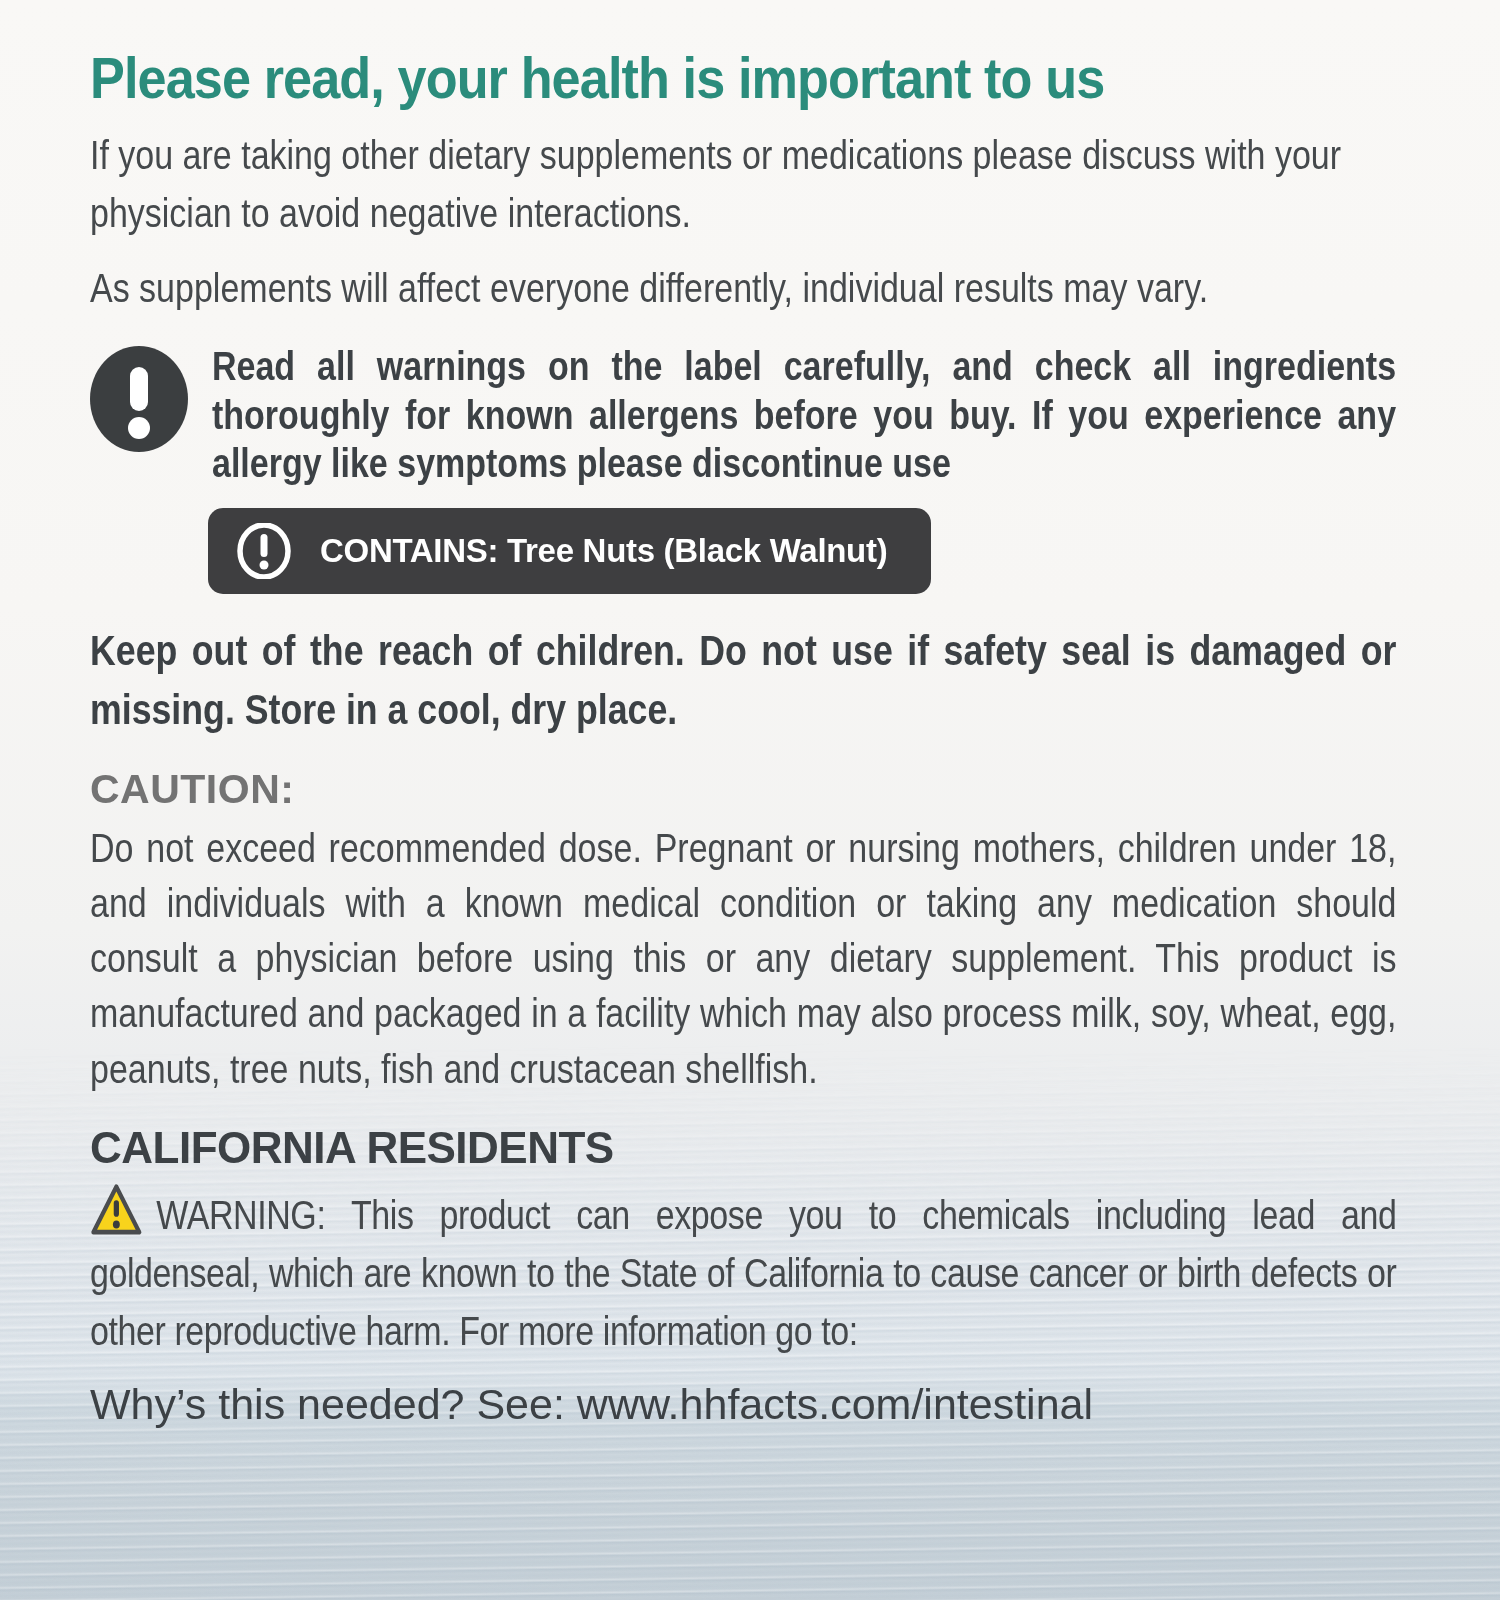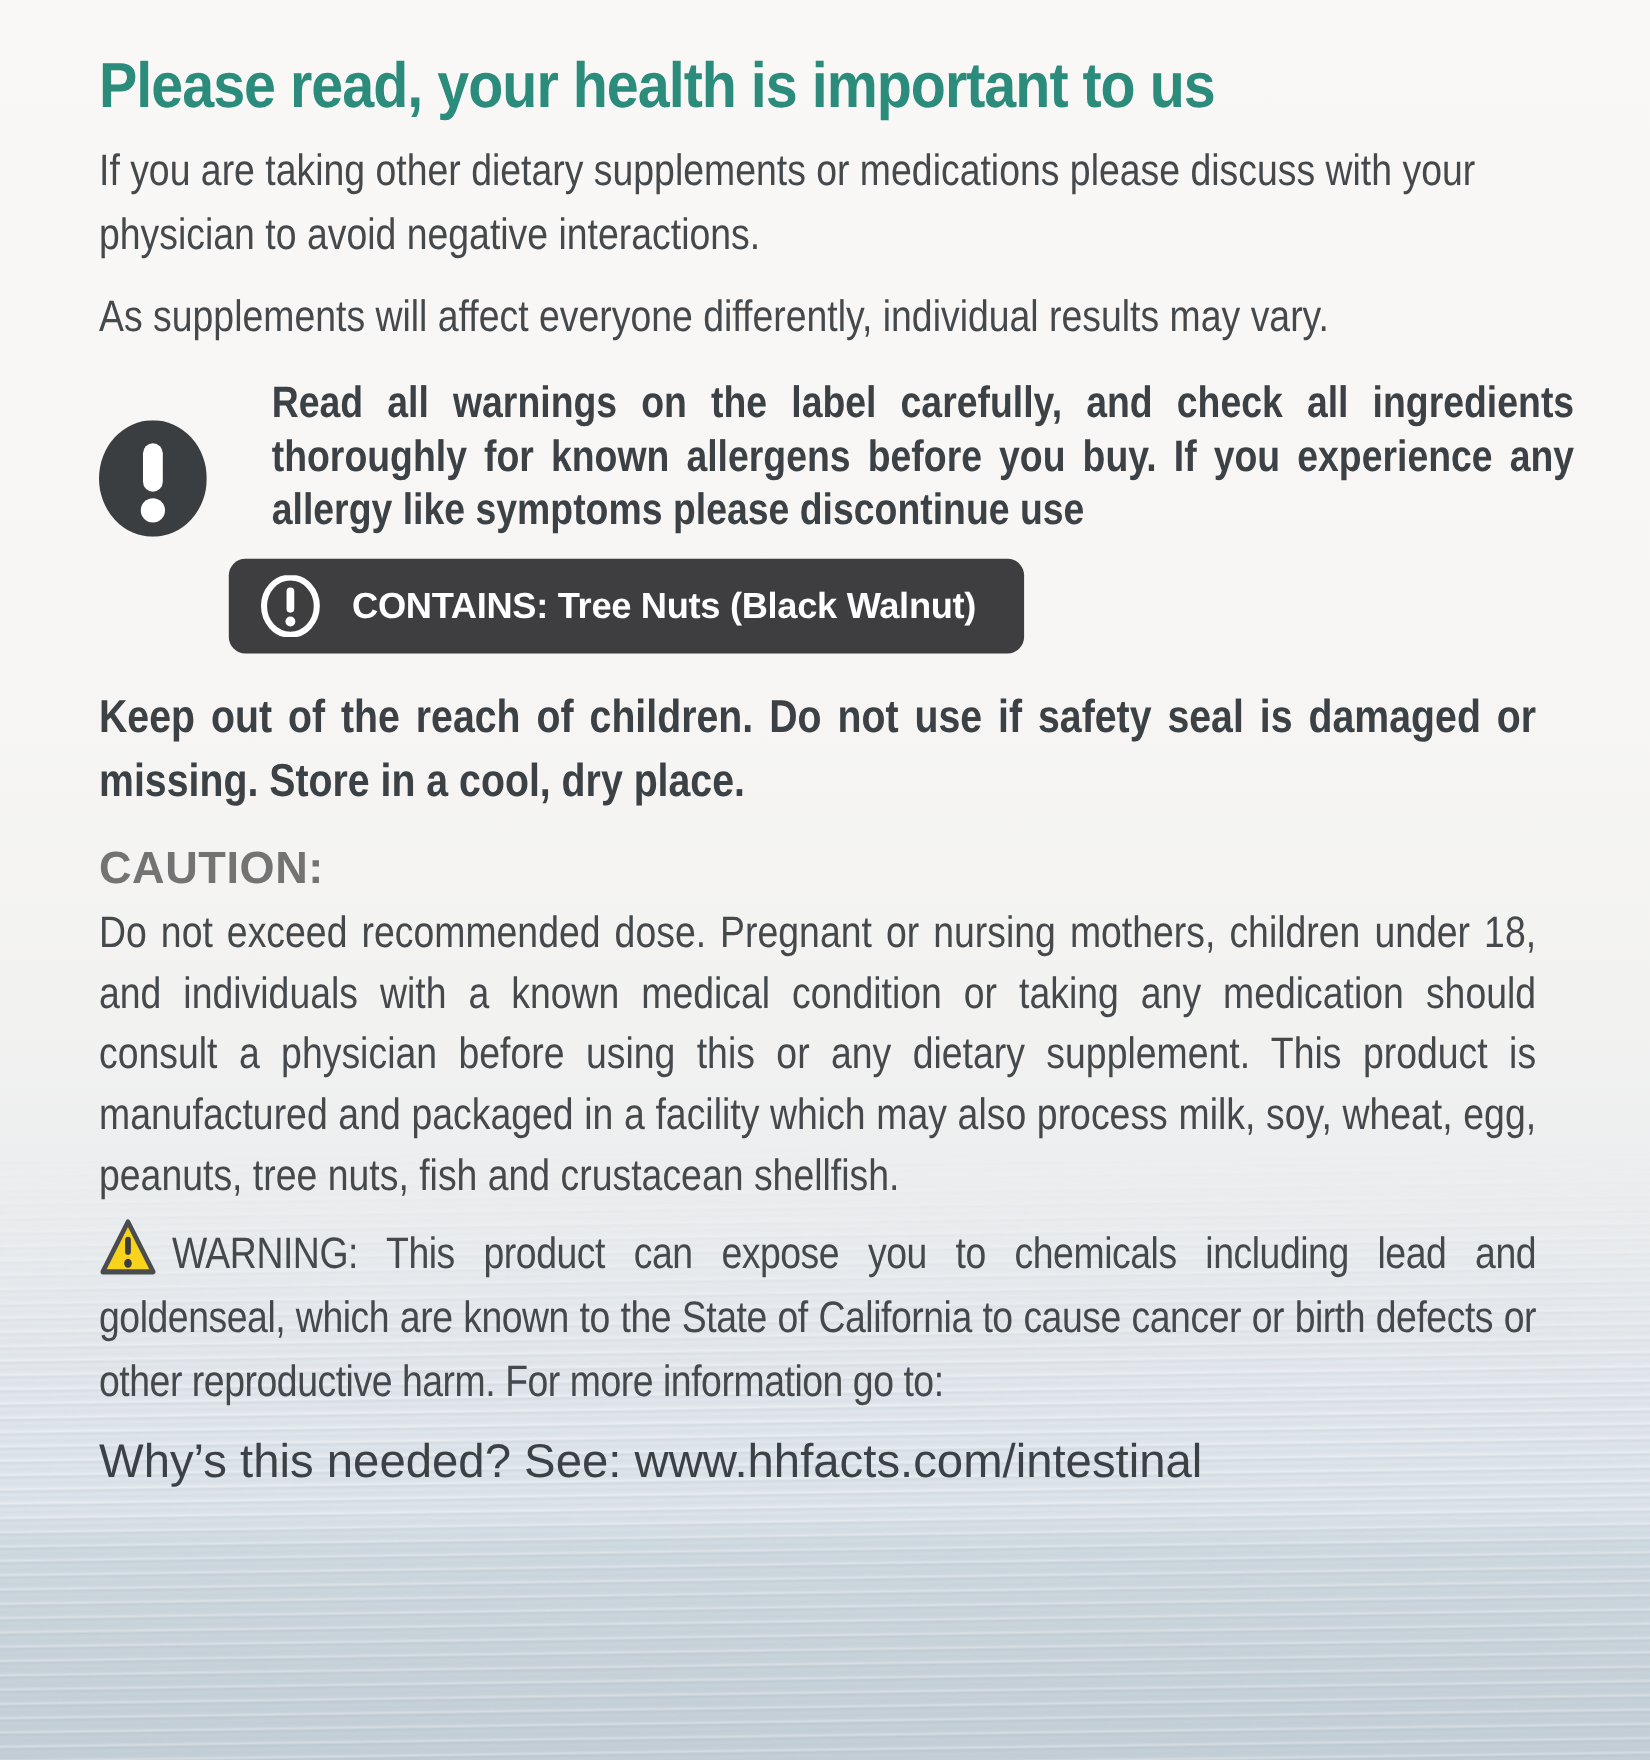--- a/index.html
+++ b/index.html
@@ -61,23 +61,22 @@
   }
   p.intro {
     font-size: 40px;
     line-height: 1.44;
     margin: 0 0 18px 0;
   }
   p.intro:last-of-type { margin-bottom: 0; }
 
   .warning-row {
     display: flex;
-    align-items: flex-end;
+    align-items: flex-start;
     margin: 24px 0 0 0;
-    gap: 35px;
   }
   .alert-circle {
     flex: 0 0 98px;
     width: 98px; height: 106px;
     margin-top: 4px;
   }
   .warning-text {
     margin-left: 24px;
     flex: 0 0 1393px;
     width: 1393px;
@@ -194,20 +193,21 @@
       </svg>
       <span class="badge-label">CONTAINS: Tree Nuts (Black Walnut)</span>
     </div>
   </div>
 
   <p class="keep-out condense">Keep out of the reach of children. Do not use if safety seal is damaged or missing. Store in a cool, dry place.</p>
 
   <p class="caution-title">CAUTION:</p>
   <p class="caution-body condense">Do not exceed recommended dose. Pregnant or nursing mothers, children under 18, and individuals with a known medical condition or taking any medication should consult a physician before using this or any dietary supplement. This product is manufactured and packaged in a facility which may also process milk, soy, wheat, egg, peanuts, tree nuts, fish and crustacean shellfish.</p>
 
+  <p class="ca-title">CALIFORNIA RESIDENTS</p>
   <p class="ca-body condense"><svg class="tri-icon" viewBox="0 0 64 56" xmlns="http://www.w3.org/2000/svg">
         <path d="M32 4 L60 51 L4 51 Z" fill="#f8d31c" stroke="#4a4c4e" stroke-width="5" stroke-linejoin="round"></path>
         <rect x="28.8" y="18" width="6.4" height="17" rx="3.2" fill="#3a3c3e"></rect>
         <circle cx="32" cy="43" r="4.2" fill="#3a3c3e"></circle>
       </svg><span>WARNING: This product can expose you to chemicals including lead and goldenseal, which are known to the State of California to cause cancer or birth defects or other reproductive harm. For more information go to:</span></p>
 
   <p class="footer-note">Why’s this needed? See: www.hhfacts.com/intestinal</p>
 
 </div>
 

